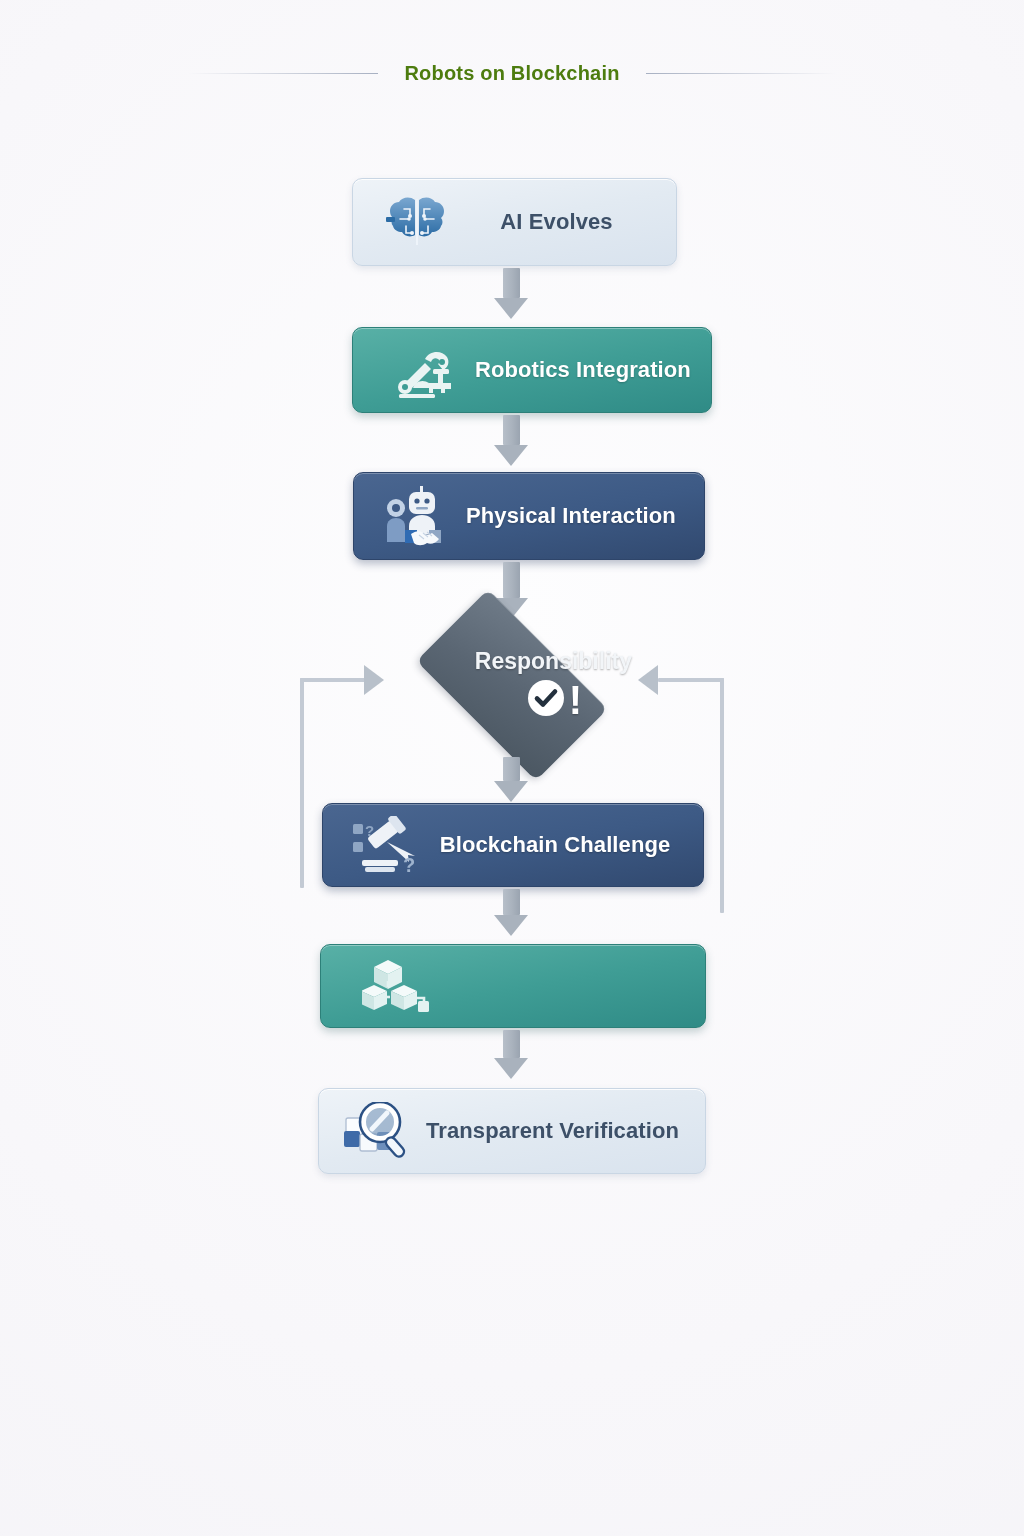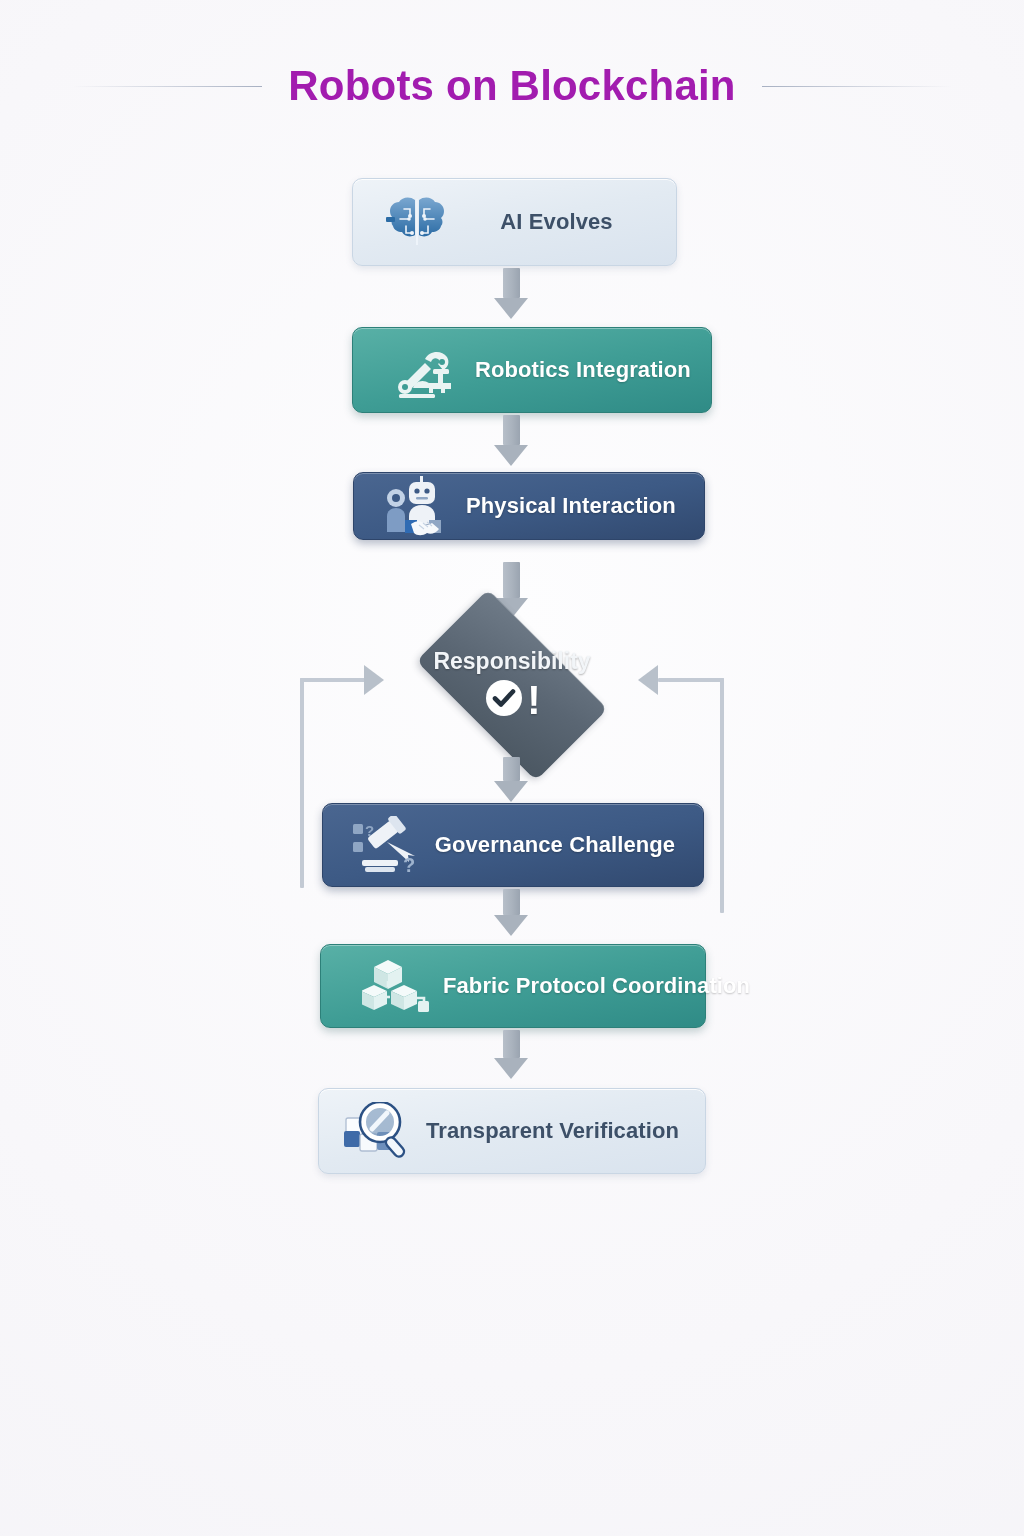--- a/index.html
+++ b/index.html
@@ -29,23 +29,23 @@
   }
   .title-rule {
     height: 1px;
     width: 190px;
     background: linear-gradient(to right, rgba(160,170,190,0), rgba(140,152,175,0.75));
   }
   .title-rule.right {
     background: linear-gradient(to left, rgba(160,170,190,0), rgba(140,152,175,0.75));
   }
   .page-title {
-    font-size: 42px;
+    font-size: 20px;
     font-weight: bold;
-    color: #a21caf;
+    color: #4d7c0f;
     letter-spacing: 0.2px;
     white-space: nowrap;
   }
 
   
   .flow {
     position: absolute;
     top: 0; left: 0;
     width: 1024px;
     height: 1536px;
@@ -103,21 +103,21 @@
     border: 1px solid #2e456a;
     box-shadow: 0 4px 9px rgba(30,50,85,0.30), inset 0 1px 0 rgba(255,255,255,0.28);
   }
   .node.navy .label { color: #ffffff; text-shadow: 0 1px 2px rgba(0,0,0,0.26); }
 
   
   .decision {
     position: absolute;
     display: flex;
     align-items: center;
-    justify-content: center;
+    justify-content: flex-end;
   }
   .decision .diamond-shape {
     position: absolute;
     inset: 0;
     background: linear-gradient(165deg, #6f7b88 0%, #5a6673 50%, #4b5762 100%);
     transform: rotate(45deg) scale(0.705);
     border-radius: 12px;
     box-shadow: 0 4px 10px rgba(45,55,70,0.25), inset 0 1px 0 rgba(255,255,255,0.22);
   }
   .decision .diamond-inner {
@@ -269,21 +269,21 @@
       </svg>
     </div>
     <div class="label">Robotics Integration</div>
   </div>
 
   <div class="arrow-down" style="left:494px; top:415px;">
     <div class="stem" style="height:30px;"></div>
     <div class="head"></div>
   </div>
 
-  <div class="node navy" style="left:353px; top:472px; width:352px; height:68px;">
+  <div class="node navy" style="left:353px; top:472px; width:352px; height:88px;">
     <div class="icon">
       <svg width="70" height="60" viewBox="0 0 70 60">
 
         <circle cx="13" cy="22" r="9" fill="#c2d2e6"></circle>
         <circle cx="13" cy="22" r="4" fill="#3d5a85"></circle>
         <path d="M4 40c0-5 4-8 9-8s9 3 9 8v16H4z" fill="#7e9cc4"></path>
 
         <rect x="26" y="6" width="26" height="22" rx="7" fill="#eef2f7"></rect>
         <circle cx="34" cy="15" r="2.6" fill="#3d5a85"></circle>
         <circle cx="44" cy="15" r="2.6" fill="#3d5a85"></circle>
@@ -342,21 +342,21 @@
           <rect x="20" y="10" width="30" height="14" rx="3" fill="#eef2f7"></rect>
           <rect x="48" y="7" width="9" height="20" rx="2.5" fill="#dde5ef"></rect>
         </g>
 
         <path d="M36 26 L58 46 l-1-7 7 1 z" fill="#eef2f7"></path>
         <rect x="11" y="44" width="36" height="6" rx="2" fill="#eef2f7"></rect>
         <rect x="14" y="51" width="30" height="5" rx="2" fill="#dde5ef"></rect>
         <text x="52" y="56" font-family="Liberation Sans, sans-serif" font-size="20" font-weight="bold" fill="#9db2cd">?</text>
       </svg>
     </div>
-    <div class="label">Governance Challenge</div>
+    <div class="label">Blockchain Challenge</div>
   </div>
 
   <div class="arrow-down" style="left:494px; top:889px;">
     <div class="stem" style="height:26px;"></div>
     <div class="head"></div>
   </div>
 
   <div class="node teal" style="left:320px; top:944px; width:386px; height:84px;">
     <div class="icon">
       <svg width="70" height="58" viewBox="0 0 70 58">
@@ -375,21 +375,20 @@
           <path d="M55 34 L42 40 L42 53 L55 47 Z" fill="#e3f2f1"></path>
         </g>
         <g stroke="#e3f2f1" stroke-width="2.6" fill="none">
           <path d="M26 24 L26 30"></path>
             <path d="M18 40 L28 40"></path>
             <path d="M55 41 L62 41 L62 47"></path>
         </g>
         <rect x="56" y="44" width="11" height="11" rx="1.6" fill="#e3f2f1"></rect>
       </svg>
     </div>
-    <div class="label">Fabric Protocol Coordination</div>
   </div>
 
   <div class="arrow-down" style="left:494px; top:1030px;">
     <div class="stem" style="height:28px;"></div>
     <div class="head"></div>
   </div>
 
   <div class="node light" style="left:318px; top:1088px; width:388px; height:86px;justify-content:flex-end;">
     <div class="icon">
       <svg width="72" height="58" viewBox="0 0 72 58">

